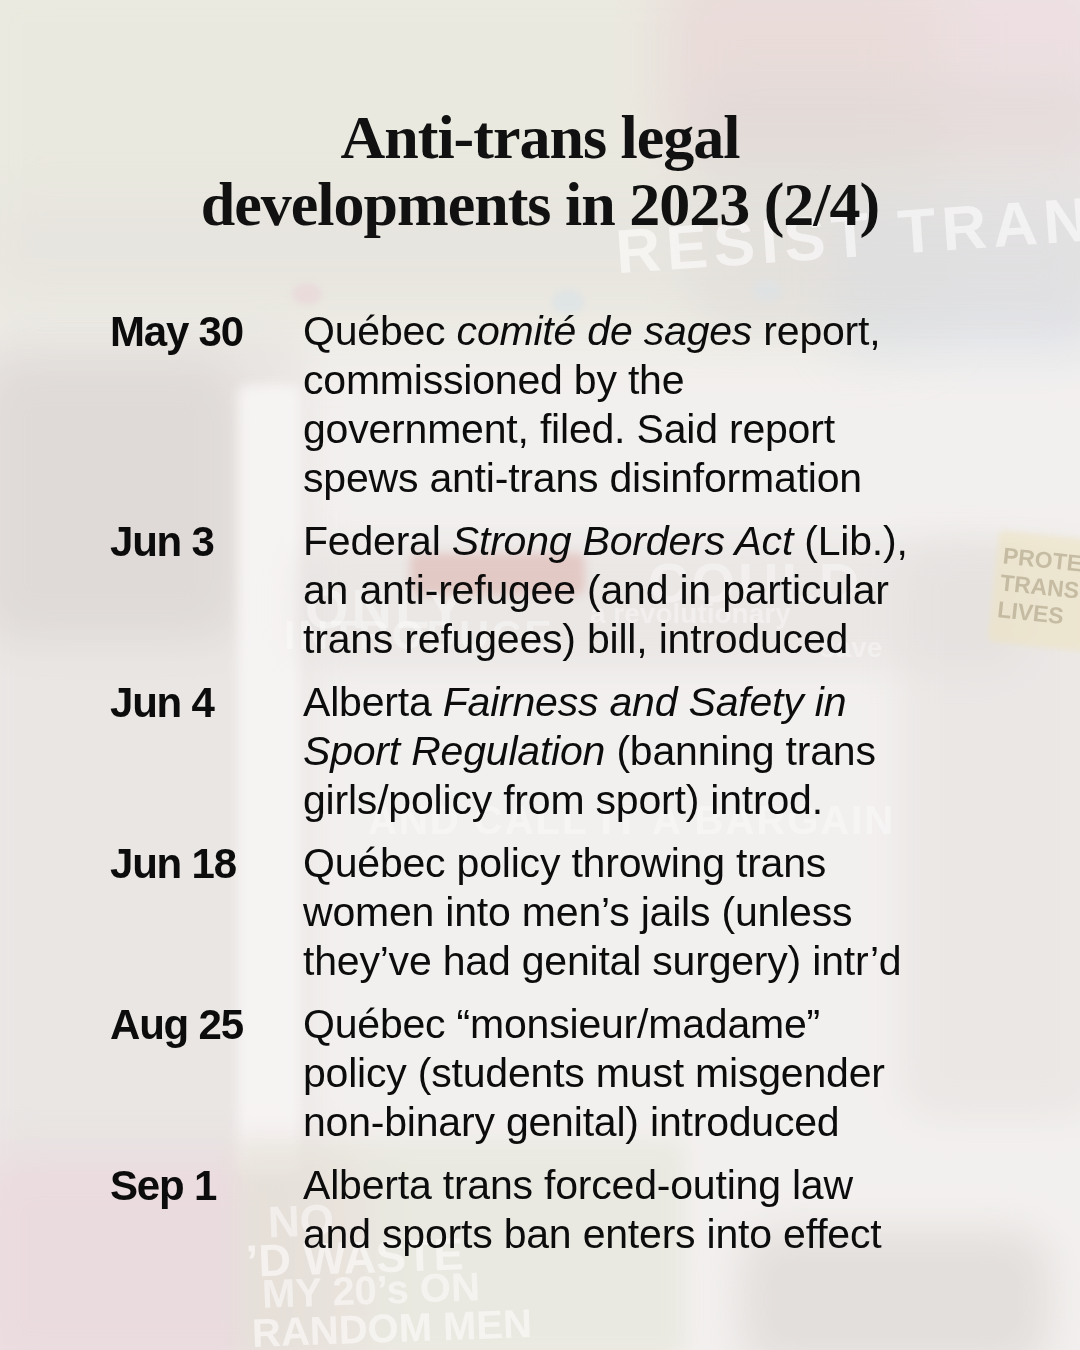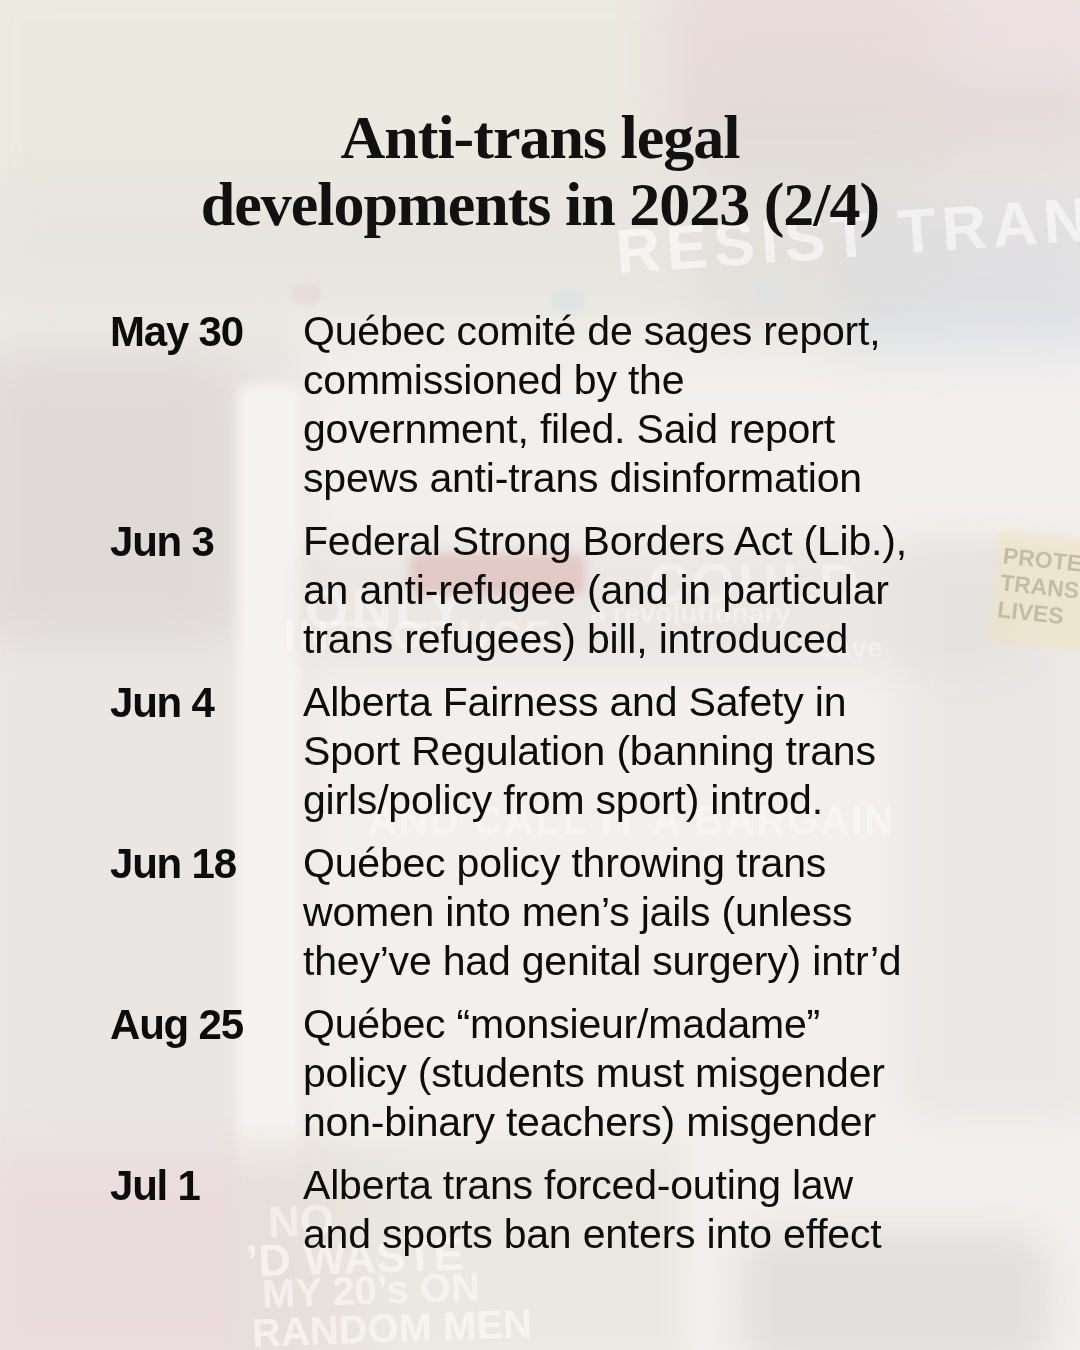--- a/index.html
+++ b/index.html
@@ -51,21 +51,21 @@
     font-weight:700;font-size:62px;line-height:67px;letter-spacing:-1px;color:#111;
   }
   .title .tl{display:block;}
   .timeline{
     position:absolute;left:110px;top:307px;width:865px;
     display:grid;grid-template-columns:193px 1fr;row-gap:14px;column-gap:0;
     color:#0c0c0c;
   }
   .date{font-weight:700;font-size:42px;line-height:49px;letter-spacing:-1.2px;white-space:pre;}
   .desc{font-size:41px;line-height:49px;letter-spacing:-0.2px;white-space:pre;}
-  .desc .it{text-align:right;}
+  .desc .it{font-style:italic;text-align:right;}
 </style>
 </head>
 <body>
 
 <div class="canvas">
 
   <div class="bg">
     <div class="tile t-tree"></div>
     <div class="tile t-pinkflag"></div>
     <div class="tile t-crowd-tr"></div>
@@ -122,19 +122,19 @@
       <div class="desc"><span>Alberta </span><span class="it">Fairness and Safety in
 Sport Regulation</span><span> (banning trans
 girls/policy from sport) introd.</span></div>
       <div class="date">Jun 18</div>
       <div class="desc"><span>Québec policy throwing trans
 women into men’s jails (unless
 they’ve had genital surgery) intr’d</span></div>
       <div class="date">Aug 25</div>
       <div class="desc"><span>Québec “monsieur/madame”
 policy (students must misgender
-non-binary teachers) misgender</span></div>
-      <div class="date">Jul 1</div>
+non-binary genital) introduced</span></div>
+      <div class="date">Sep 1</div>
       <div class="desc"><span>Alberta trans forced-outing law
 and sports ban enters into effect</span></div>
     </div>
 
 </div>
 
 </body></html>

